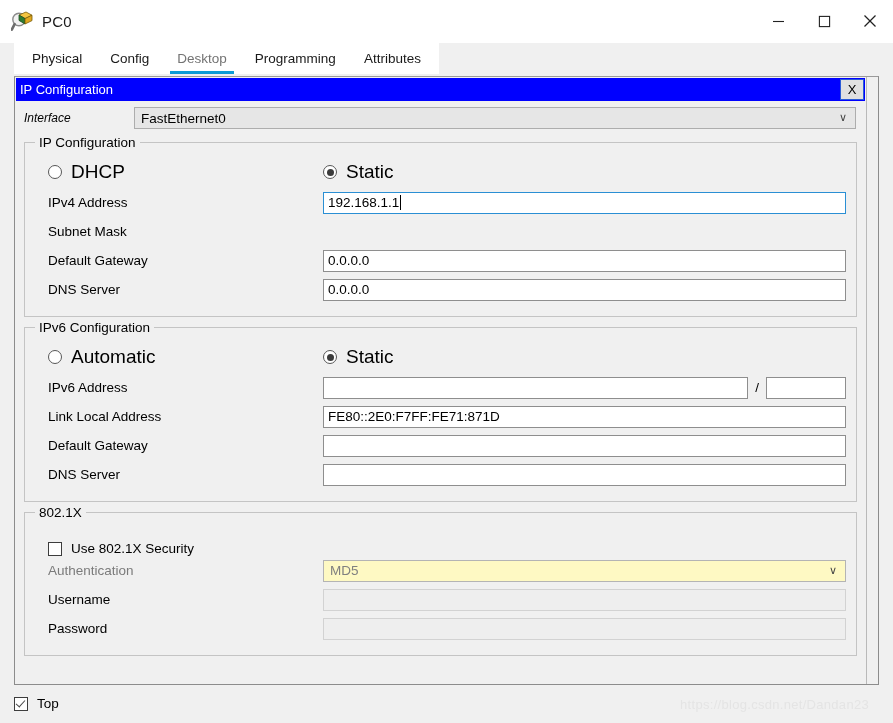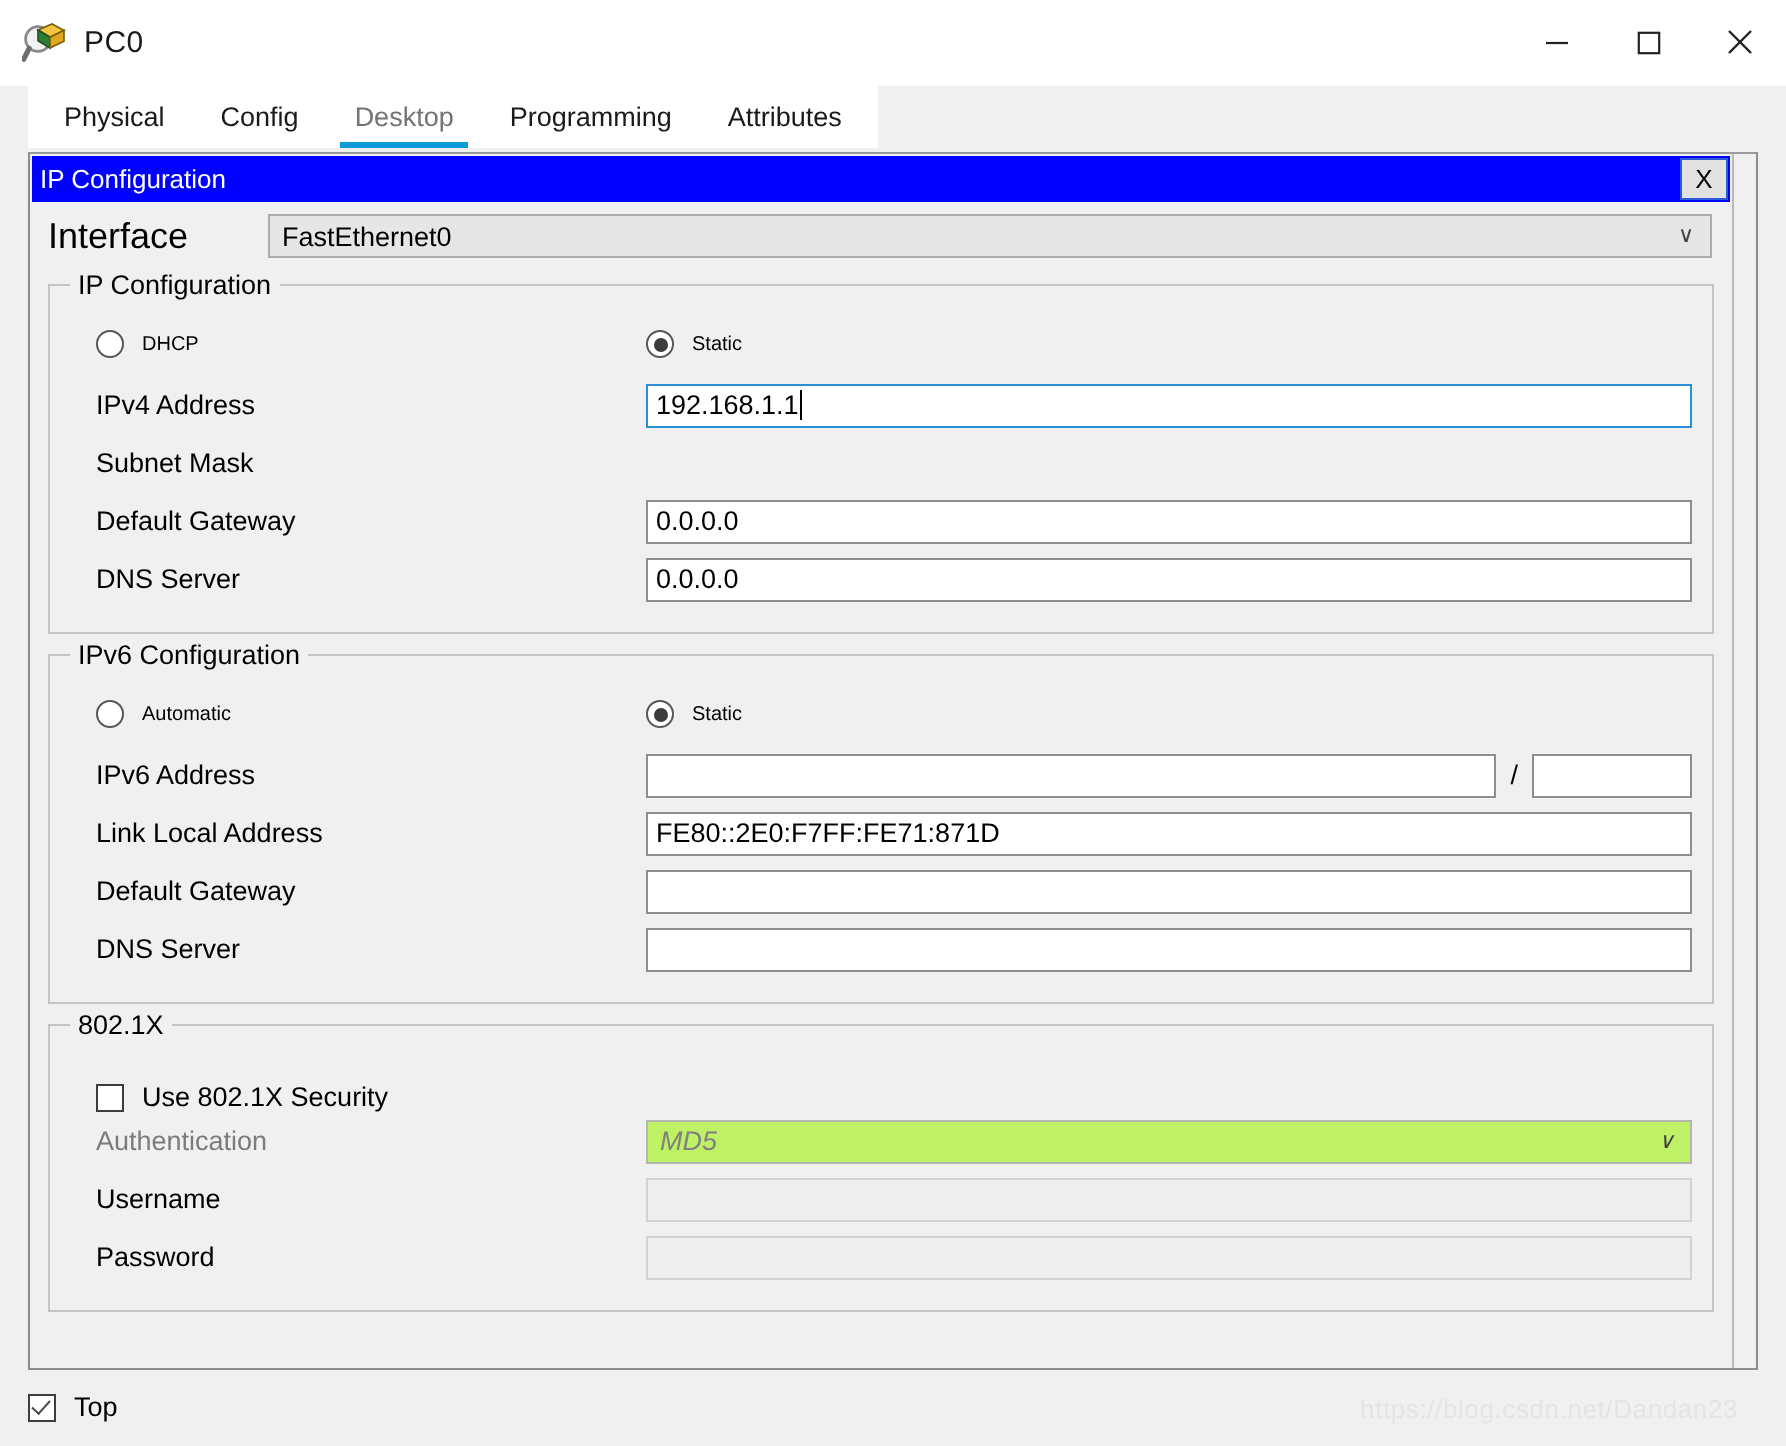--- a/index.html
+++ b/index.html
@@ -157,23 +157,24 @@
   
   .iface-row {
     display: flex;
     align-items: center;
     height: 28px;
     padding: 0 10px 0 8px;
     margin-top: 3px;
   }
   .iface-label {
     width: 110px;
-    font-size: 18px;
+    font-size: 12px;
     flex: 0 0 auto;
     padding-left: 1px;
+    font-style: italic;
   }
   .combo {
     flex: 1 1 auto;
     height: 22px;
     background: #e6e6e6;
     border: 1px solid #adadad;
     display: flex;
     align-items: center;
     padding: 0 6px;
     box-sizing: border-box;
@@ -183,24 +184,23 @@
   }
   .combo .chev {
     position: absolute;
     right: 8px;
     top: 50%;
     transform: translateY(-55%);
     font-size: 11px;
     color: #444;
   }
   .combo.disabled {
-    background: #bef264;
+    background: #fef9c3;
     border: 1px solid #b4b4b4;
     color: #808080;
-    font-style: italic;
   }
 
   
   .group {
     position: relative;
     border: 1px solid #c4c4c4;
     margin: 10px 9px 0 9px;
     padding: 13px 10px 12px 10px;
     box-sizing: border-box;
   }
@@ -301,21 +301,21 @@
     position: absolute;
     left: 50%;
     top: 50%;
     width: 7px;
     height: 7px;
     margin-left: -3.5px;
     margin-top: -3.5px;
     border-radius: 50%;
     background: #3b3b3b;
   }
-  .radio-label { font-size: 10px; }
+  .radio-label { font-size: 19px; }
 
   
   .check-row {
     display: flex;
     align-items: flex-end;
     height: 30px;
     padding-left: 13px;
   }
   .checkbox {
     width: 14px;

